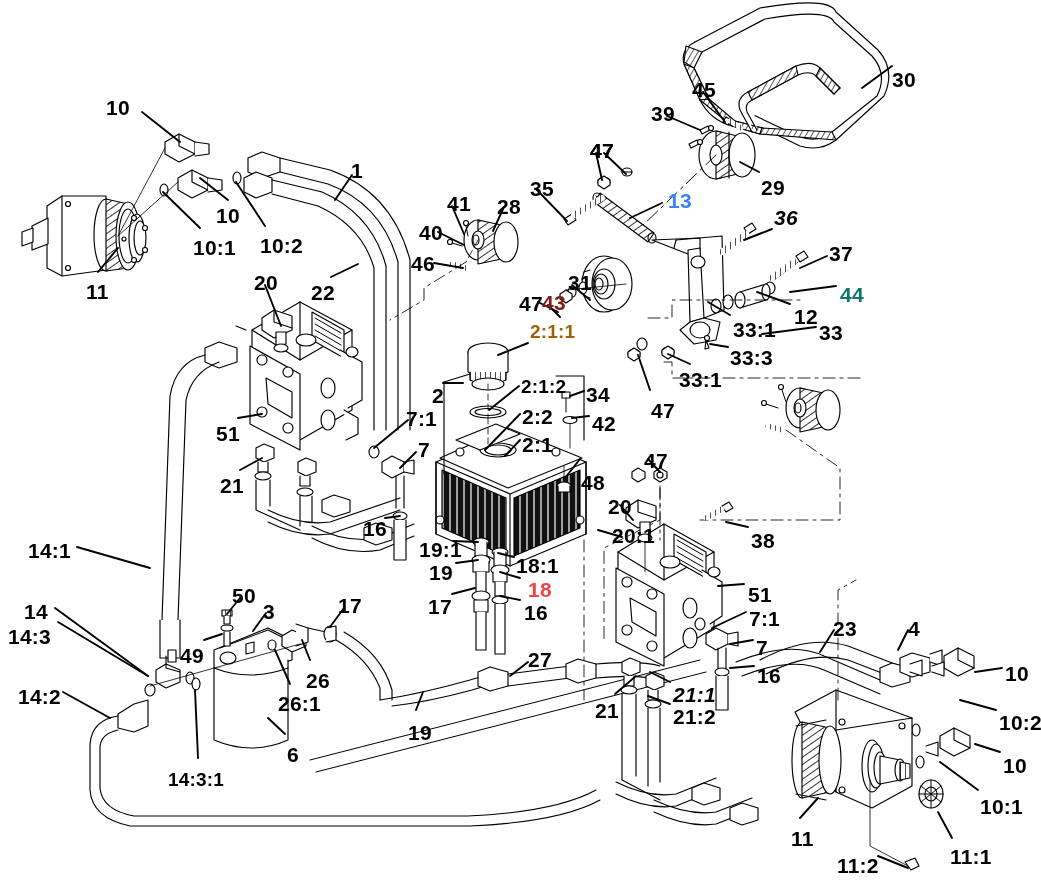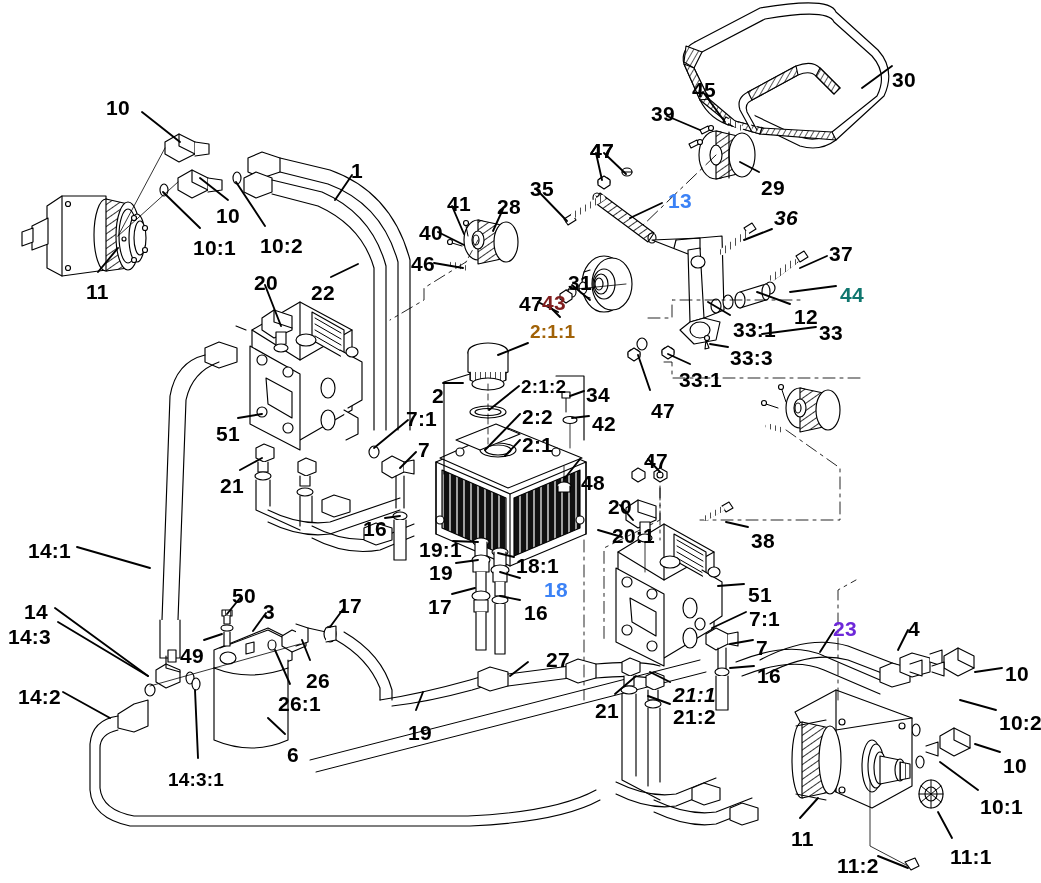--- a/index.html
+++ b/index.html
@@ -697,21 +697,21 @@
       <div class="cal" style="left: 18px; top: 686px; color: rgb(0, 0, 0);">14:2</div>
       <div class="cal" style="left: 232px; top: 585px; color: rgb(0, 0, 0);">50</div>
       <div class="cal" style="left: 180px; top: 645px; color: rgb(0, 0, 0);">49</div>
       <div class="cal" style="left: 263px; top: 601px; color: rgb(0, 0, 0);">3</div>
       <div class="cal" style="left: 338px; top: 595px; color: rgb(0, 0, 0);">17</div>
       <div class="cal" style="left: 306px; top: 670px; color: rgb(0, 0, 0);">26</div>
       <div class="cal" style="left: 278px; top: 693px; color: rgb(0, 0, 0);">26:1</div>
       <div class="cal sm" style="left: 168px; top: 770px; color: rgb(0, 0, 0);">14:3:1</div>
       <div class="cal" style="left: 287px; top: 744px; color: rgb(0, 0, 0);">6</div>
       <div class="cal" style="left: 408px; top: 722px; color: rgb(0, 0, 0);">19</div>
-      <div class="cal" style="left: 546px; top: 649px; color: rgb(0, 0, 0);">27</div>
+      <div class="cal" style="left: 528px; top: 649px; color: rgb(0, 0, 0);">27</div>
       <div class="cal" style="left: 447px; top: 193px; color: rgb(0, 0, 0);">41</div>
       <div class="cal" style="left: 497px; top: 196px; color: rgb(0, 0, 0);">28</div>
       <div class="cal" style="left: 419px; top: 222px; color: rgb(0, 0, 0);">40</div>
       <div class="cal" style="left: 411px; top: 253px; color: rgb(0, 0, 0);">46</div>
       <div class="cal" style="left: 530px; top: 178px; color: rgb(0, 0, 0);">35</div>
       <div class="cal" style="left: 590px; top: 140px; color: rgb(0, 0, 0);">47</div>
       <div class="cal" style="left: 590px; top: 140px; color: rgb(0, 0, 0);">47</div>
       <div class="cal" style="left: 668px; top: 190px; color: #3b82f6;">13</div>
       <div class="cal" style="left: 568px; top: 272px; color: rgb(0, 0, 0);">31</div>
       <div class="cal" style="left: 542px; top: 292px; color: #7f1d1d;">43</div>
@@ -735,33 +735,33 @@
       <div class="cal" style="left: 586px; top: 384px; color: rgb(0, 0, 0);">34</div>
       <div class="cal" style="left: 522px; top: 406px; color: rgb(0, 0, 0);">2:2</div>
       <div class="cal" style="left: 592px; top: 413px; color: rgb(0, 0, 0);">42</div>
       <div class="cal" style="left: 522px; top: 434px; color: rgb(0, 0, 0);">2:1</div>
       <div class="cal" style="left: 581px; top: 452px; color: rgb(0, 0, 0); margin-top: 20px;">48</div>
       <div class="cal" style="left: 644px; top: 450px; color: rgb(0, 0, 0);">47</div>
       <div class="cal" style="left: 419px; top: 539px; color: rgb(0, 0, 0);">19:1</div>
       <div class="cal" style="left: 429px; top: 562px; color: rgb(0, 0, 0);">19</div>
       <div class="cal" style="left: 428px; top: 596px; color: rgb(0, 0, 0);">17</div>
       <div class="cal" style="left: 516px; top: 555px; color: rgb(0, 0, 0);">18:1</div>
-      <div class="cal" style="left: 544px; top: 579px; color: #3b82f6;">18</div>
+      <div class="cal" style="left: 528px; top: 579px; color: #ef4444;">18</div>
       <div class="cal" style="left: 524px; top: 602px; color: rgb(0, 0, 0);">16</div>
       <div class="cal" style="left: 608px; top: 496px; color: rgb(0, 0, 0);">20</div>
       <div class="cal" style="left: 566px; top: 525px; color: rgb(0, 0, 0); margin-left: 46px;">20:1</div>
       <div class="cal" style="left: 751px; top: 530px; color: rgb(0, 0, 0);">38</div>
       <div class="cal" style="left: 748px; top: 584px; color: rgb(0, 0, 0);">51</div>
       <div class="cal" style="left: 749px; top: 608px; color: rgb(0, 0, 0);">7:1</div>
       <div class="cal" style="left: 756px; top: 637px; color: rgb(0, 0, 0);">7</div>
       <div class="cal" style="left: 757px; top: 665px; color: rgb(0, 0, 0);">16</div>
       <div class="cal" style="left: 595px; top: 700px; color: rgb(0, 0, 0);">21</div>
       <div class="cal" style="left: 673px; top: 684px; color: rgb(0, 0, 0); font-style: italic;">21:1</div>
       <div class="cal" style="left: 673px; top: 706px; color: rgb(0, 0, 0);">21:2</div>
-      <div class="cal" style="left: 833px; top: 618px; color: #6d28d9;">23</div>
+      <div class="cal" style="left: 833px; top: 618px; color: #000000;">23</div>
       <div class="cal" style="left: 908px; top: 618px; color: rgb(0, 0, 0);">4</div>
       <div class="cal" style="left: 1005px; top: 663px; color: rgb(0, 0, 0);">10</div>
       <div class="cal" style="left: 999px; top: 712px; color: rgb(0, 0, 0);">10:2</div>
       <div class="cal" style="left: 1003px; top: 755px; color: rgb(0, 0, 0);">10</div>
       <div class="cal" style="left: 980px; top: 796px; color: rgb(0, 0, 0);">10:1</div>
       <div class="cal" style="left: 791px; top: 828px; color: rgb(0, 0, 0);">11</div>
       <div class="cal" style="left: 950px; top: 846px; color: rgb(0, 0, 0);">11:1</div>
       <div class="cal" style="left: 837px; top: 855px; color: rgb(0, 0, 0);">11:2</div>
     </div>
 </div>

